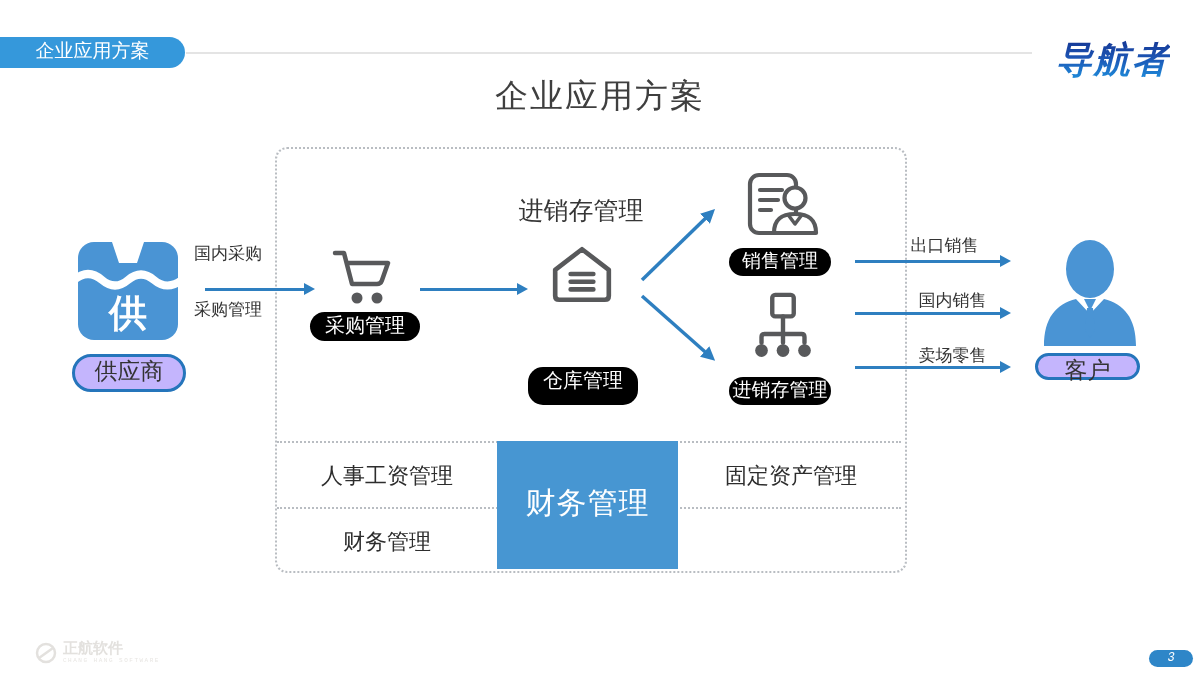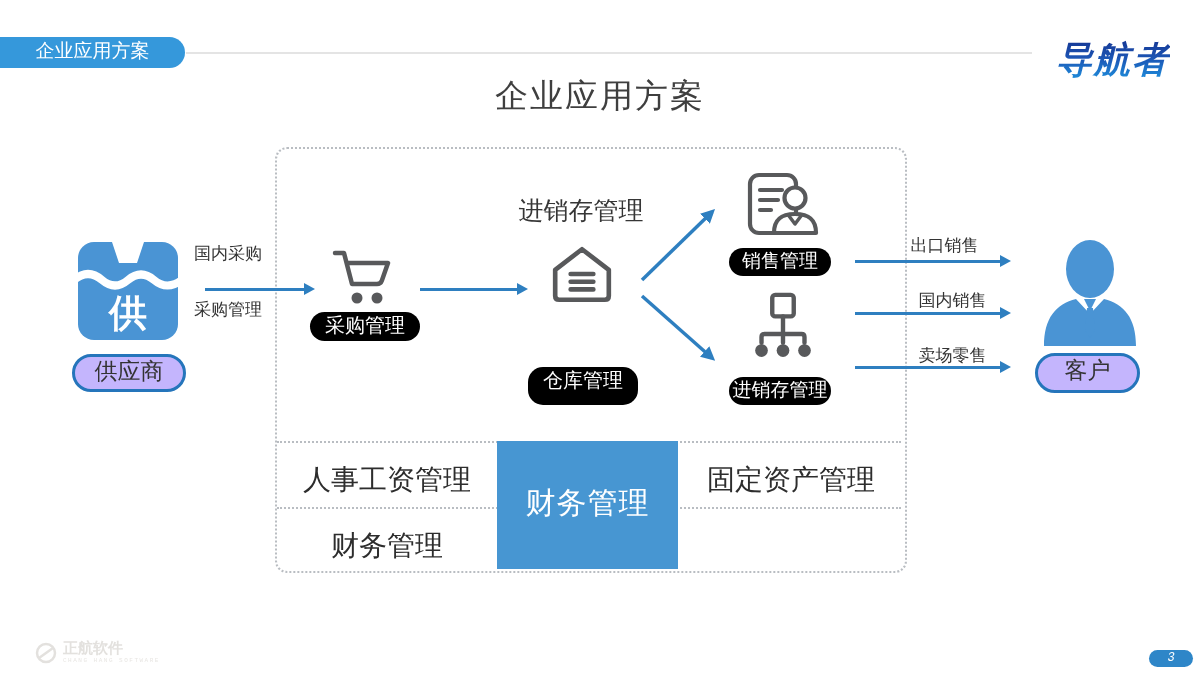--- a/index.html
+++ b/index.html
@@ -45,21 +45,21 @@
     border-left:11px solid #2e7fc0;border-top:6.5px solid transparent;border-bottom:6.5px solid transparent;
   }
   .darrow{position:absolute;}
   .flow-label{position:absolute;font-size:17px;color:#333;}
   .section-title{position:absolute;left:481px;top:194px;width:200px;text-align:center;font-size:25px;color:#363636;}
   
   .finance-box{
     position:absolute;left:497px;top:441px;width:181px;height:128px;background:#4796d2;
     color:#fff;font-size:30px;text-align:center;line-height:128px;letter-spacing:1px;
   }
-  .grid-label{position:absolute;font-size:28px;color:#2d2d2d;text-align:center;}
+  .grid-label{position:absolute;font-size:22px;color:#2d2d2d;text-align:center;}
   
   .icon{position:absolute;}
   
   .watermark{position:absolute;left:34px;top:641px;display:flex;align-items:center;gap:5px;}
   .wm-cn{font-size:15px;font-weight:bold;color:#e3e1de;line-height:15px;}
   .wm-en{font-size:6px;letter-spacing:1.5px;color:#e8e6e3;line-height:8px;}
   .page-pill{
     position:absolute;left:1149px;top:650px;width:44px;height:17px;background:#2e86c8;
     border-radius:9px;color:#fff;font-size:12px;line-height:17px;text-align:center;font-style:italic;
   }
@@ -153,21 +153,21 @@
   <div class="harrow" style="left:855px;top:312px;width:146px;"></div>
   <div class="flow-label" style="left:880px;top:344px;width:145px;text-align:center;">卖场零售</div>
   <div class="harrow" style="left:855px;top:366px;width:146px;"></div>
 
   <svg class="icon" style="left:1038px;top:238px;" width="104" height="108" viewBox="0 0 104 108">
     <ellipse cx="52" cy="31" rx="24" ry="29" fill="#4a94d4"></ellipse>
     <path d="M6,108 C6,80 18,66 38,61 L52,76 L66,61 C86,66 98,80 98,108 Z" fill="#4a94d4"></path>
     <polygon points="46,61 58,61 52,73" fill="#4a94d4"></polygon>
     <polygon points="49,70 55,70 57,92 52,100 47,92" fill="#4a94d4"></polygon>
   </svg>
-  <div class="outline-pill" style="left:1035px;top:353px;width:105px;height:40px;font-size:23px;line-height:32px;">客户</div>
+  <div class="outline-pill" style="left:1035px;top:353px;width:105px;height:27px;font-size:23px;line-height:32px;">客户</div>
 
   <div class="watermark">
     <svg width="24" height="24" viewBox="0 0 24 24">
       <circle cx="12" cy="12" r="9" stroke="#e3e1de" stroke-width="2.5" fill="none"></circle>
       <path d="M5,17 L19,7" stroke="#e3e1de" stroke-width="2.5" fill="none"></path>
     </svg>
     <div>
       <div class="wm-cn">正航软件</div>
       <div class="wm-en">CHANG HANG SOFTWARE</div>
     </div>

